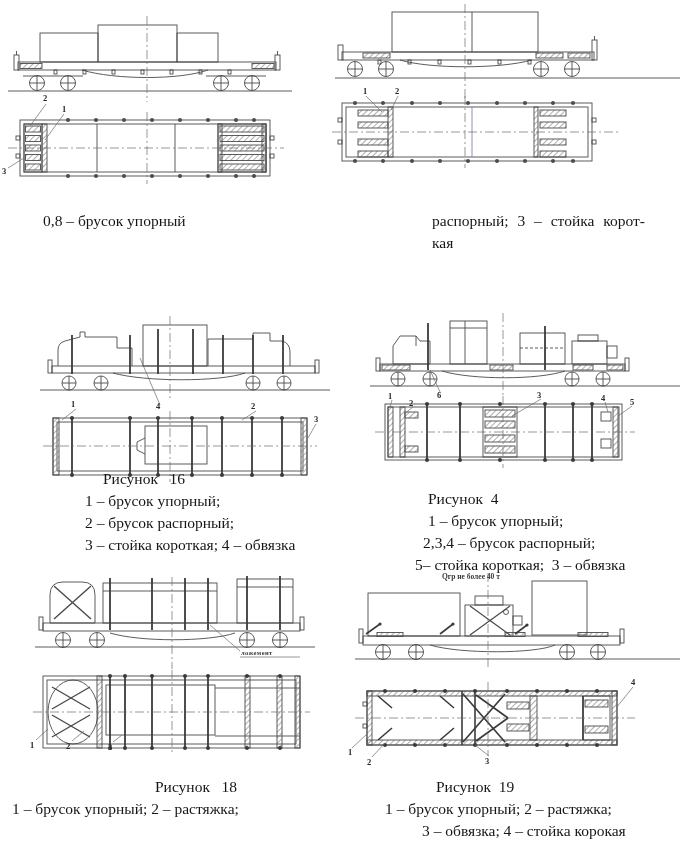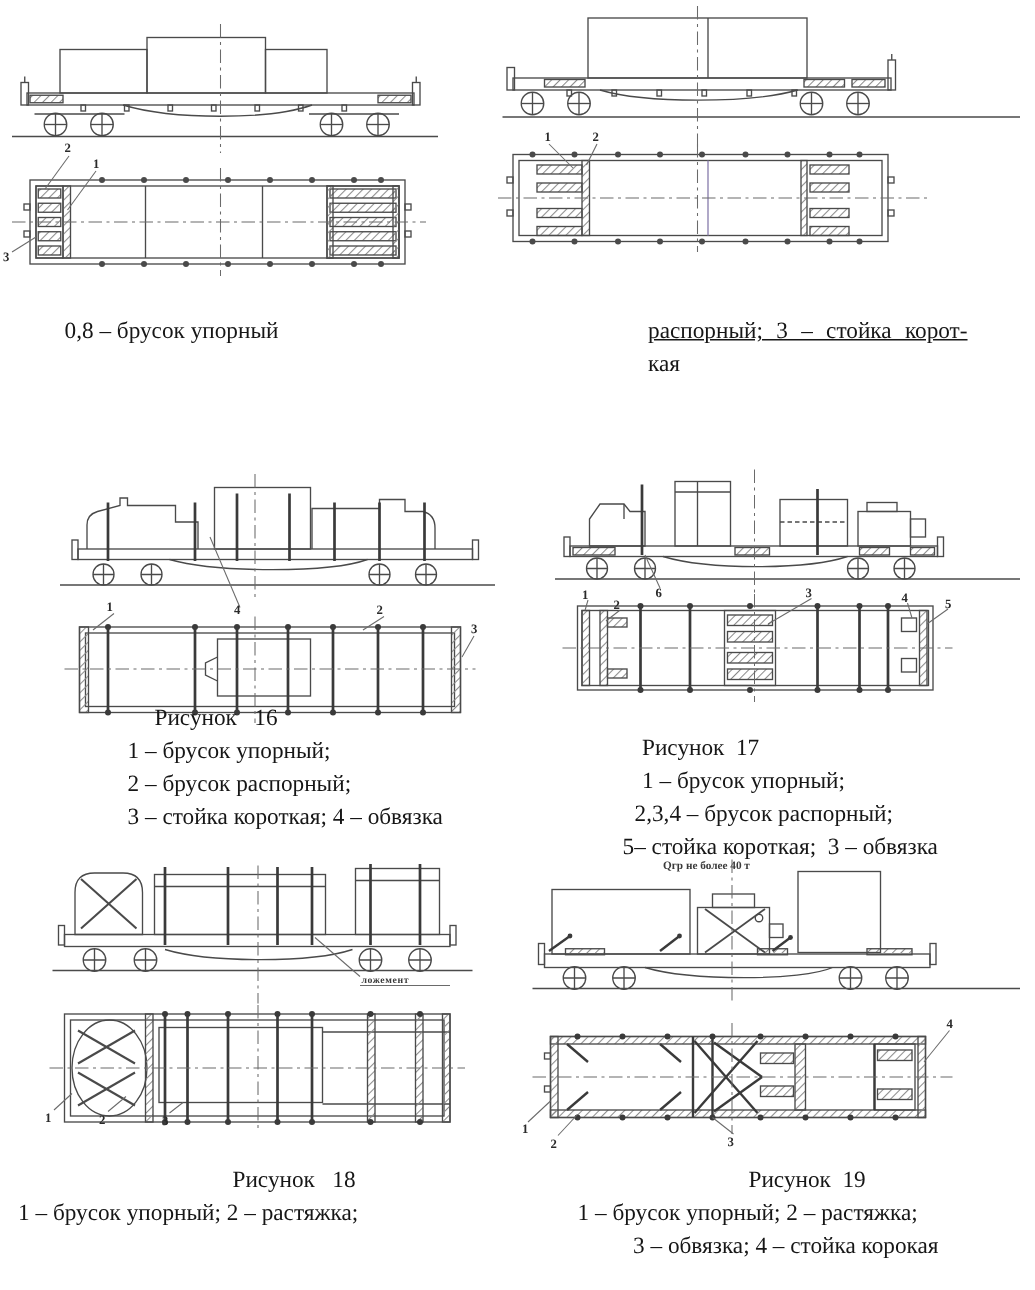--- a/index.html
+++ b/index.html
@@ -2,21 +2,21 @@
 <html><head>
 <meta charset="utf-8">
 <style>
   html,body{margin:0;padding:0;}
   body{width:690px;height:860px;background:#ffffff;position:relative;
        font-family:"Liberation Serif",serif;overflow:hidden;}
   .fig{position:absolute;}
   .fig svg{display:block;}
   .caption{position:absolute;font-size:15.5px;color:#161616;line-height:22px;}
   .caption div{white-space:pre;}
-  .cap-wide{word-spacing:5px;text-decoration:underline;}
+  .cap-wide{word-spacing:5px;}
   svg text{font-family:"Liberation Serif",serif;}
   .callout{font-size:8.5px;font-weight:bold;fill:#2a2a2a;}
   .anno{font-size:6.5px;font-weight:bold;fill:#3a3a3a;letter-spacing:.4px;}
   .anno19{font-size:7.5px;font-weight:bold;fill:#3a3a3a;}
 </style>
 </head>
 <body>
 
 <div class="fig" style="left:0;top:0;width:345px;height:205px">
 <svg width="345" height="205" viewBox="0 0 345 205">
@@ -608,28 +608,28 @@
 </div>
 
 <div class="caption" style="left:85px;top:468px;width:270px">
   <div style="margin-left:18px">Рисунок   16</div>
   <div>1 – брусок упорный;</div>
   <div>2 – брусок распорный;</div>
   <div>3 – стойка короткая; 4 – обвязка</div>
 </div>
 
 <div class="caption" style="left:415px;top:488px;width:270px">
-  <div style="margin-left:13px">Рисунок  17</div>
+  <div style="margin-left:13px">Рисунок  4</div>
   <div style="margin-left:13px">1 – брусок упорный;</div>
   <div style="margin-left:8px">2,3,4 – брусок распорный;</div>
   <div>5– стойка короткая;  3 – обвязка</div>
 </div>
 
 <div class="caption" style="left:12px;top:776px;width:335px">
   <div style="margin-left:143px">Рисунок   18</div>
   <div>1 – брусок упорный; 2 – растяжка;</div>
 </div>
 
 <div class="caption" style="left:385px;top:776px;width:300px">
-  <div style="margin-left:114px">Рисунок  19</div>
+  <div style="margin-left:51px">Рисунок  19</div>
   <div>1 – брусок упорный; 2 – растяжка;</div>
   <div style="margin-left:37px">3 – обвязка; 4 – стойка корокая</div>
 </div>
 
 </body></html>

